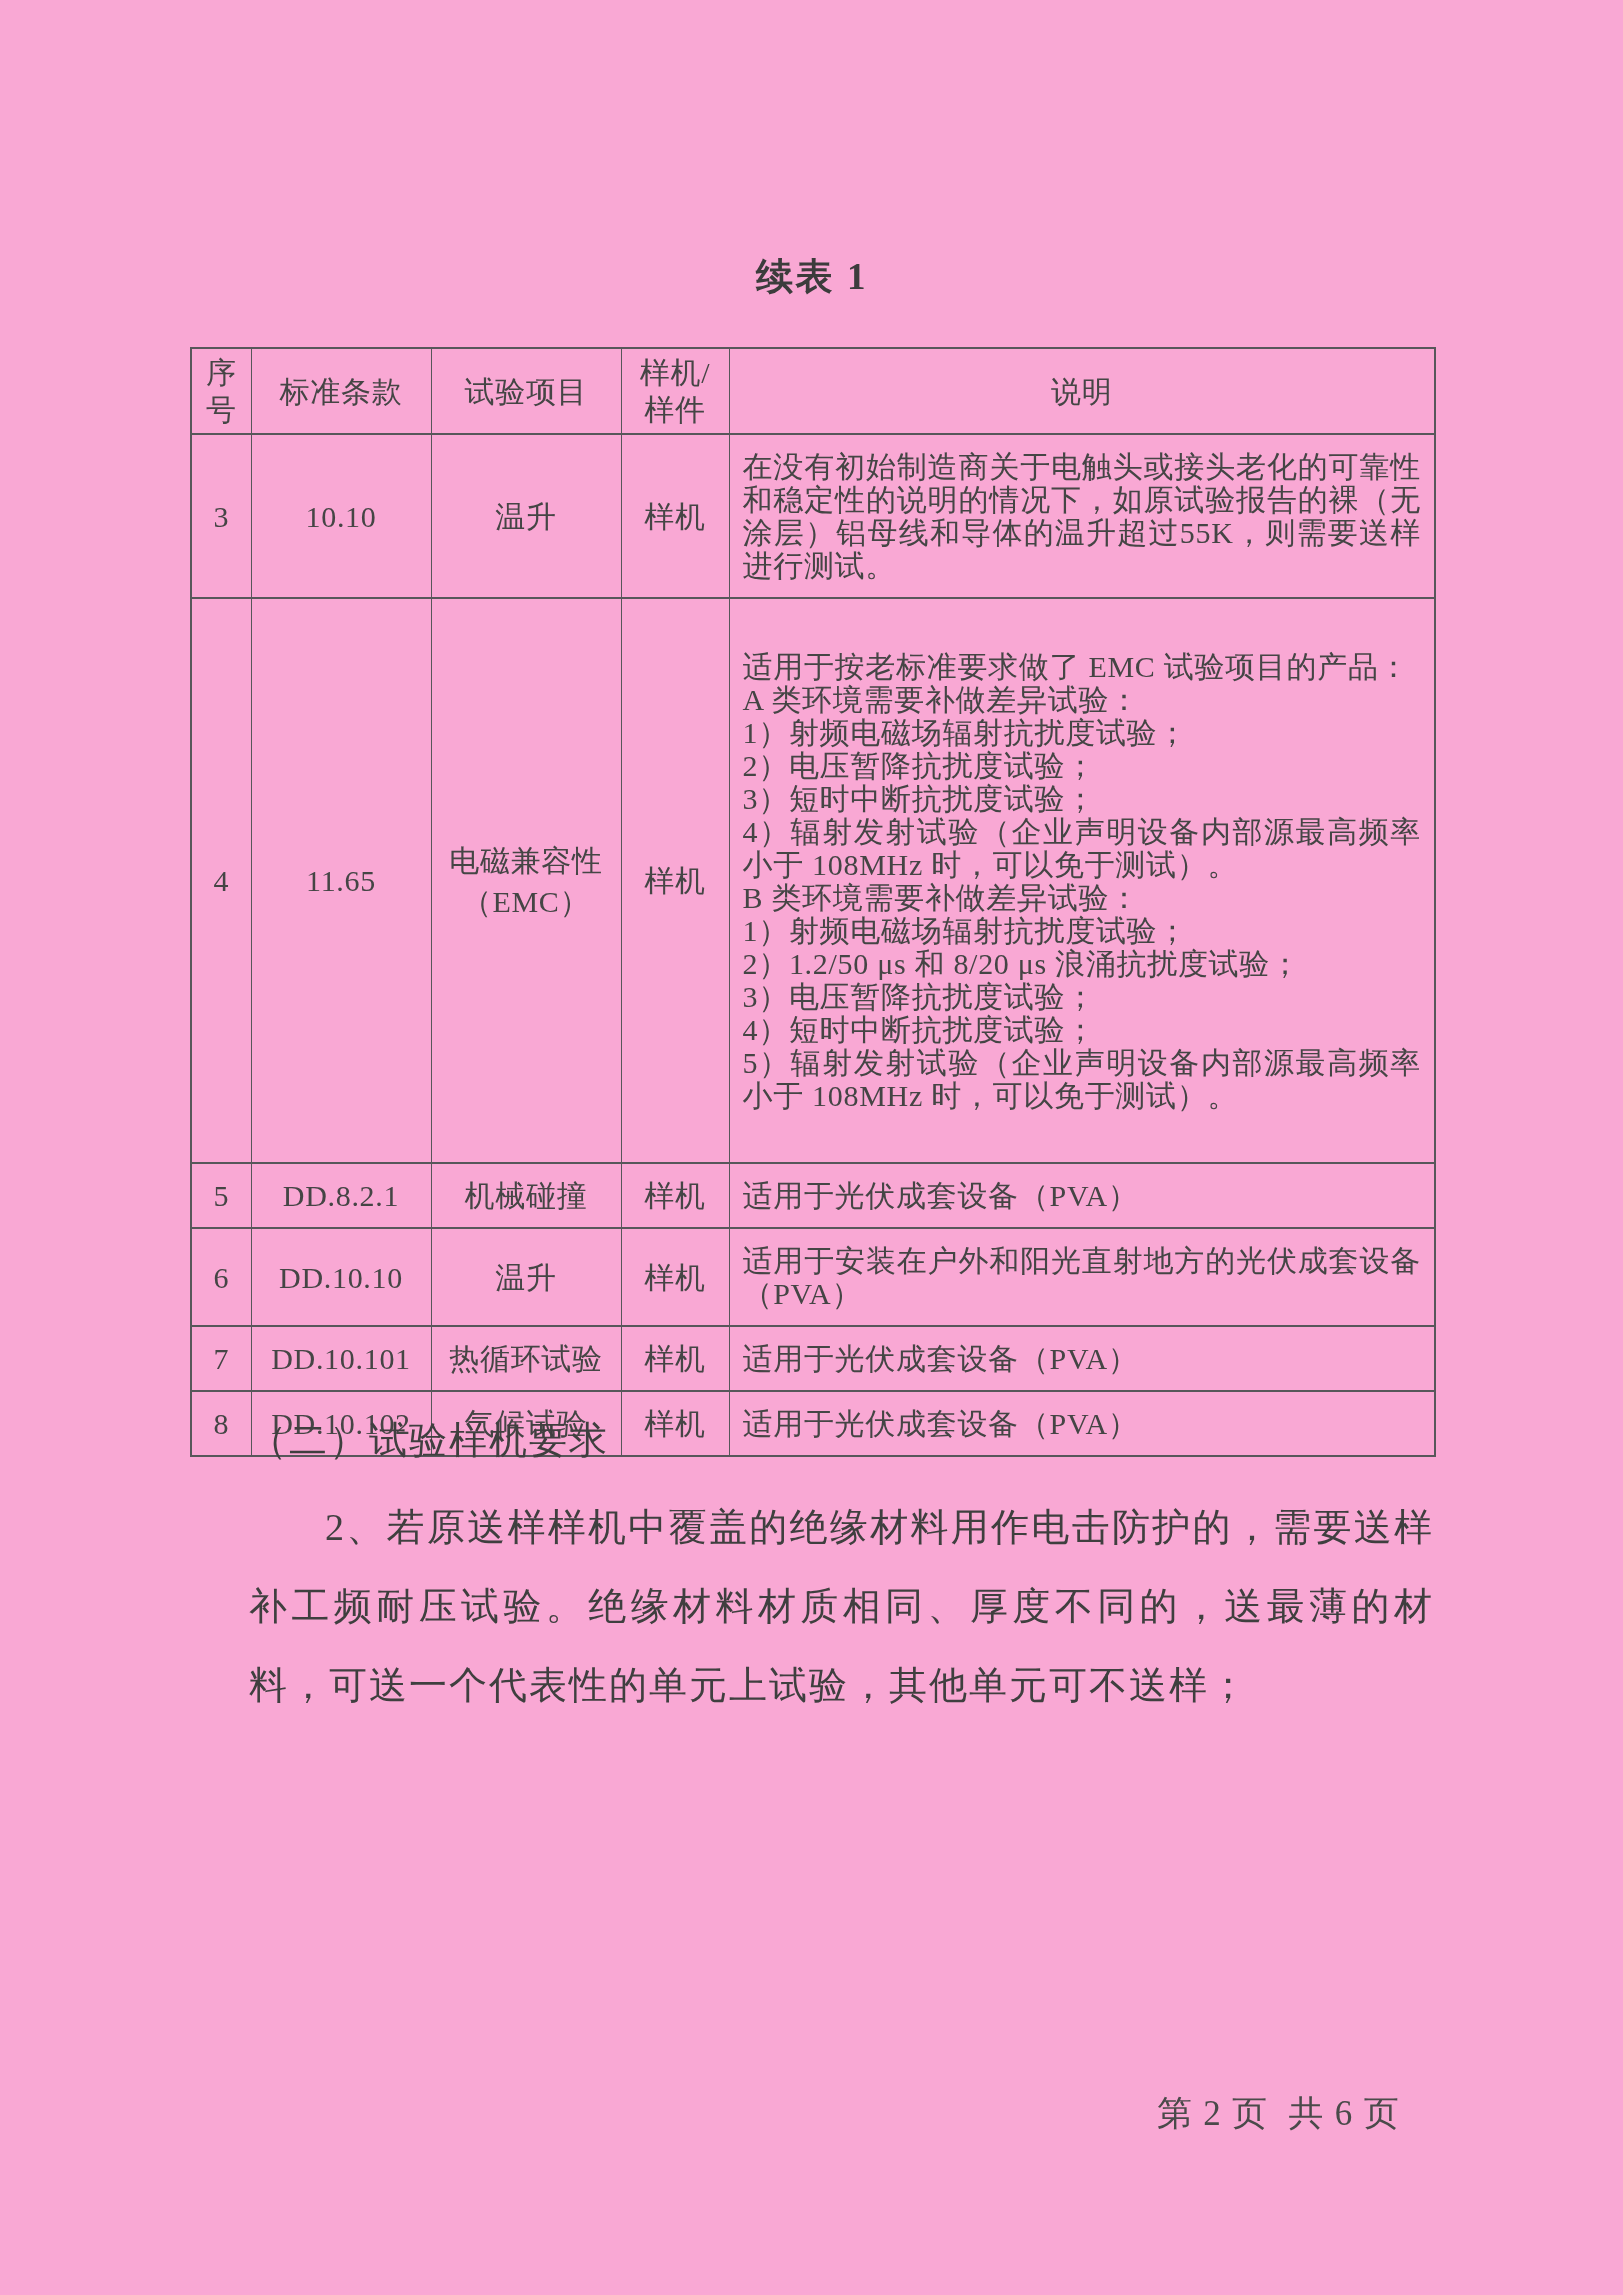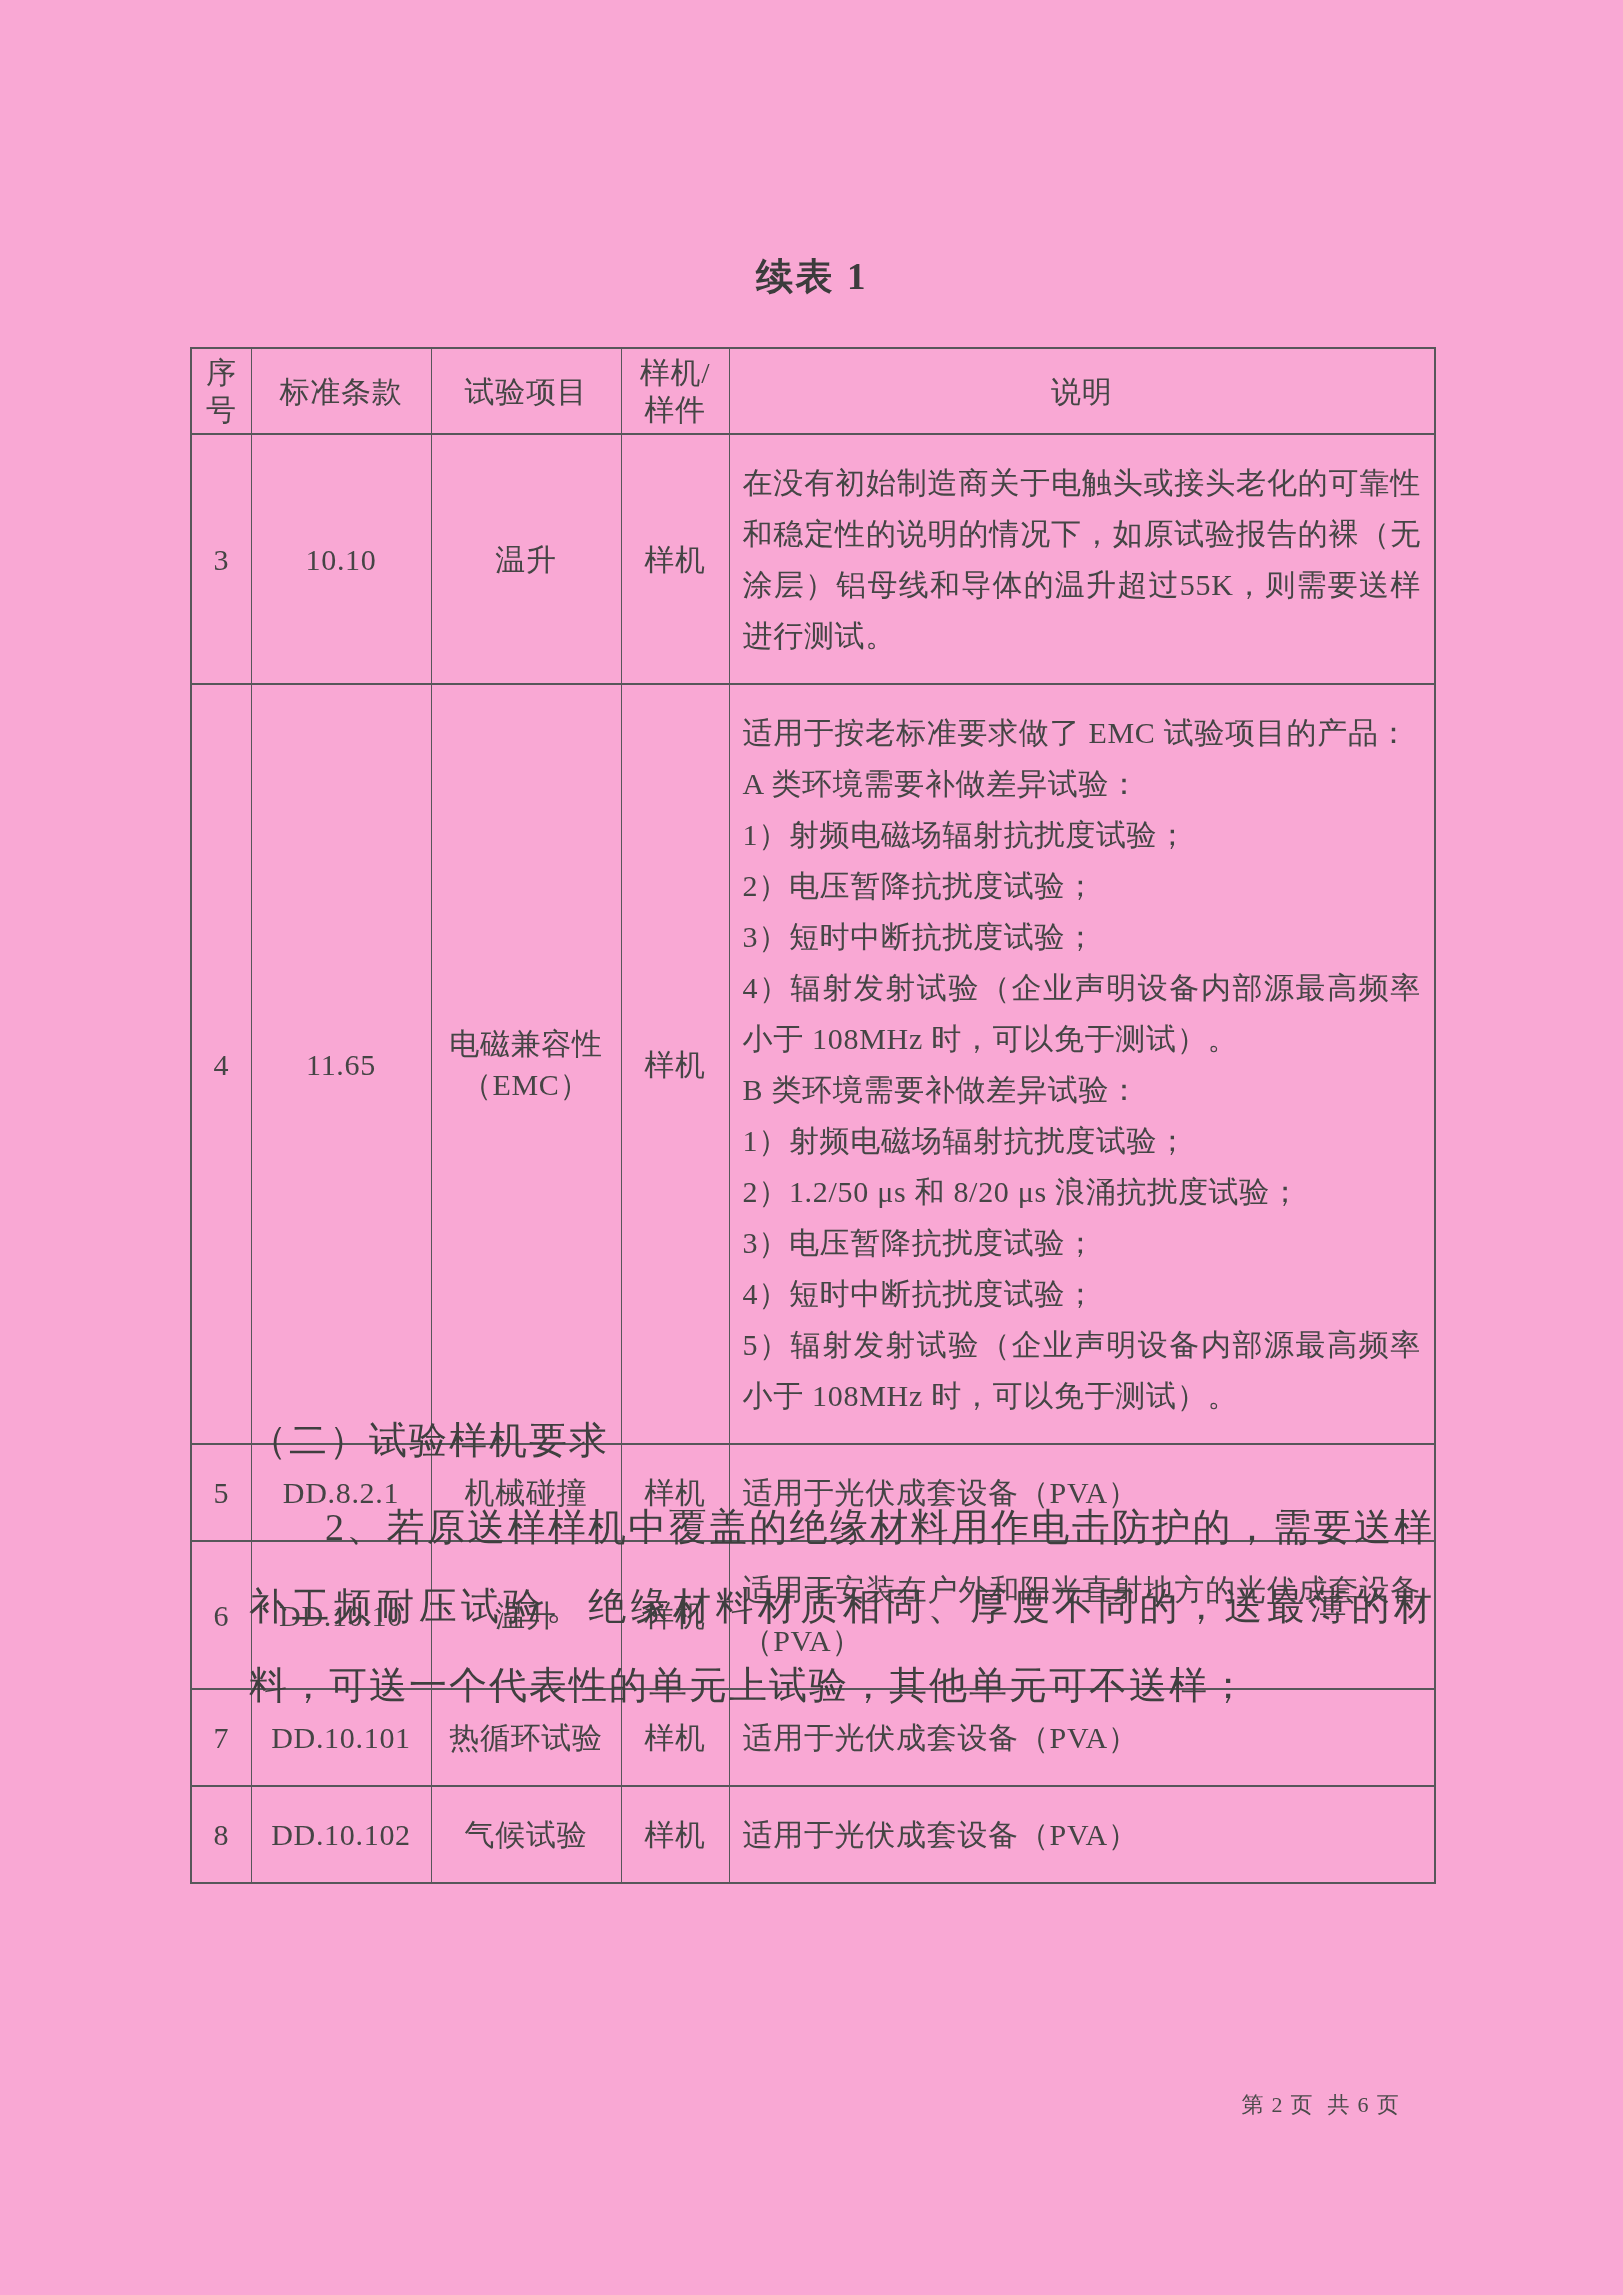--- a/index.html
+++ b/index.html
@@ -45,41 +45,41 @@
     padding: 3.9px 6.5px;
     vertical-align: middle;
     text-align: center;
     line-height: 41px;
     white-space: pre-line;
     overflow: hidden;
   }
   table.items th { line-height: 37px; }
   table.items td.desc {
     text-align: justify;
-    padding: 22px 13px;
-    line-height: 51px;
+    padding: 15px 13px;
+    line-height: 33px;
   }
   .body-text {
     position: absolute;
     left: 241px;
     top: 1393px;
     width: 1201px;
     font-size: 38px;
     line-height: 79px;
     letter-spacing: 2px;
     color: #3f3f3f;
     text-align: justify;
   }
   .body-text p { margin: 8px; }
   .body-text p.indent { text-indent: 2em; }
   .page-footer {
     position: absolute;
     top: 2090px;
     right: 224px;
-    font-size: 22px;
+    font-size: 35px;
     letter-spacing: 1.3px;
     color: #4a4a4a;
     white-space: pre;
   }
 </style>
 </head>
 <body>
 
 <div class="page">
 

